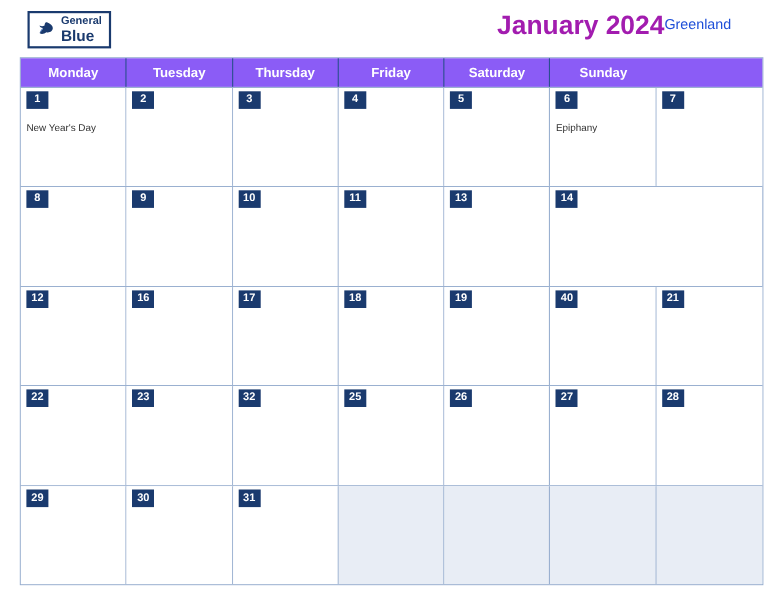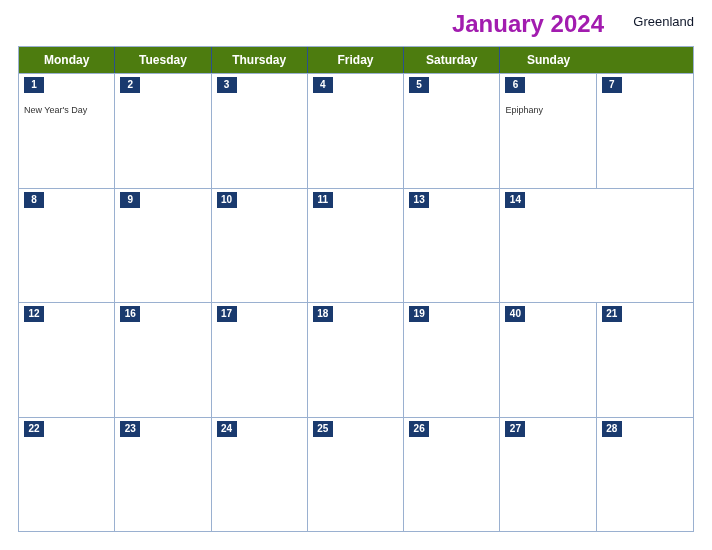--- a/index.html
+++ b/index.html
@@ -57,36 +57,36 @@
       flex: 1;
     }
     .calendar-title {
       font-size: 24px;
       font-weight: bold;
       color: #a21caf;
       text-align: right;
     }
     .region-label {
       font-size: 13px;
-      color: #0f172a;
-      text-align: right;
+      color: #1d4ed8;
+      text-align: left;
       width: 90px;
       padding-top: 4px;
     }
     
     .calendar-grid {
       flex: 1;
       display: flex;
       flex-direction: column;
       border: 1px solid #9ab0d0;
     }
     .day-headers {
       display: grid;
       grid-template-columns: repeat(7, 1fr);
-      background: #4d7c0f;
+      background: #8b5cf6;
     }
     .day-header {
       color: #fff;
       font-size: 12px;
       font-weight: bold;
       text-align: center;
       padding: 6px 2px;
       border-right: 1px solid #2a4f8e;
     }
     .day-header:last-child { border-right: none; }
@@ -132,20 +132,32 @@
       color: #333;
       margin-top: 12px;
       line-height: 1.2;
     }
   </style>
 </head>
 <body>
 
 <div class="calendar-wrapper">
   <div class="header">
+    <div class="logo-area">
+      <div class="logo-box">
+        <svg class="logo-bird" viewBox="0 0 24 24" width="22" height="22">
+          <path d="M12 3 C14 3, 20 6, 20 10 C20 14, 16 16, 12 15 C10 17, 6 18, 4 16 C6 14, 8 12, 8 10 C6 10, 4 9, 4 7 C6 8, 8 8, 10 7 C10 5, 11 3, 12 3Z" fill="#1a3a6e"></path>
+          <path d="M8 10 C8 12, 6 14, 4 16 C5 13, 7 11, 8 10Z" fill="#3060b0"></path>
+        </svg>
+        <div style="display:flex;flex-direction:column;align-items:flex-start;">
+          <span class="logo-text-general">General</span>
+          <span class="logo-text-blue">Blue</span>
+        </div>
+      </div>
+    </div>
     <div class="title-area">
       <h1 class="calendar-title">January 2024</h1>
     </div>
     <div class="region-label">Greenland</div>
   </div>
 
   <div class="calendar-grid">
     <div class="day-headers">
     <div class="day-header">Monday</div>
         <div class="day-header">Tuesday</div>
@@ -224,30 +236,45 @@
           </div>
         </div>
         <div class="week-row">
           <div class="day-cell">
             <div class="day-number">22</div>
           </div>
           <div class="day-cell">
             <div class="day-number">23</div>
           </div>
           <div class="day-cell">
-            <div class="day-number">24</div>
+            <div class="day-number">32</div>
           </div>
           <div class="day-cell">
             <div class="day-number">25</div>
           </div>
           <div class="day-cell">
             <div class="day-number">26</div>
           </div>
           <div class="day-cell">
             <div class="day-number">27</div>
           </div>
           <div class="day-cell">
             <div class="day-number">28</div>
           </div>
+        </div>
+        <div class="week-row">
+          <div class="day-cell">
+            <div class="day-number">29</div>
+          </div>
+          <div class="day-cell">
+            <div class="day-number">30</div>
+          </div>
+          <div class="day-cell">
+            <div class="day-number">31</div>
+          </div>
+          <div class="day-cell empty"></div>
+          <div class="day-cell empty"></div>
+          <div class="day-cell empty"></div>
+          <div class="day-cell empty"></div>
         </div>
       </div>
   </div>
 </div>
 
 </body></html>

